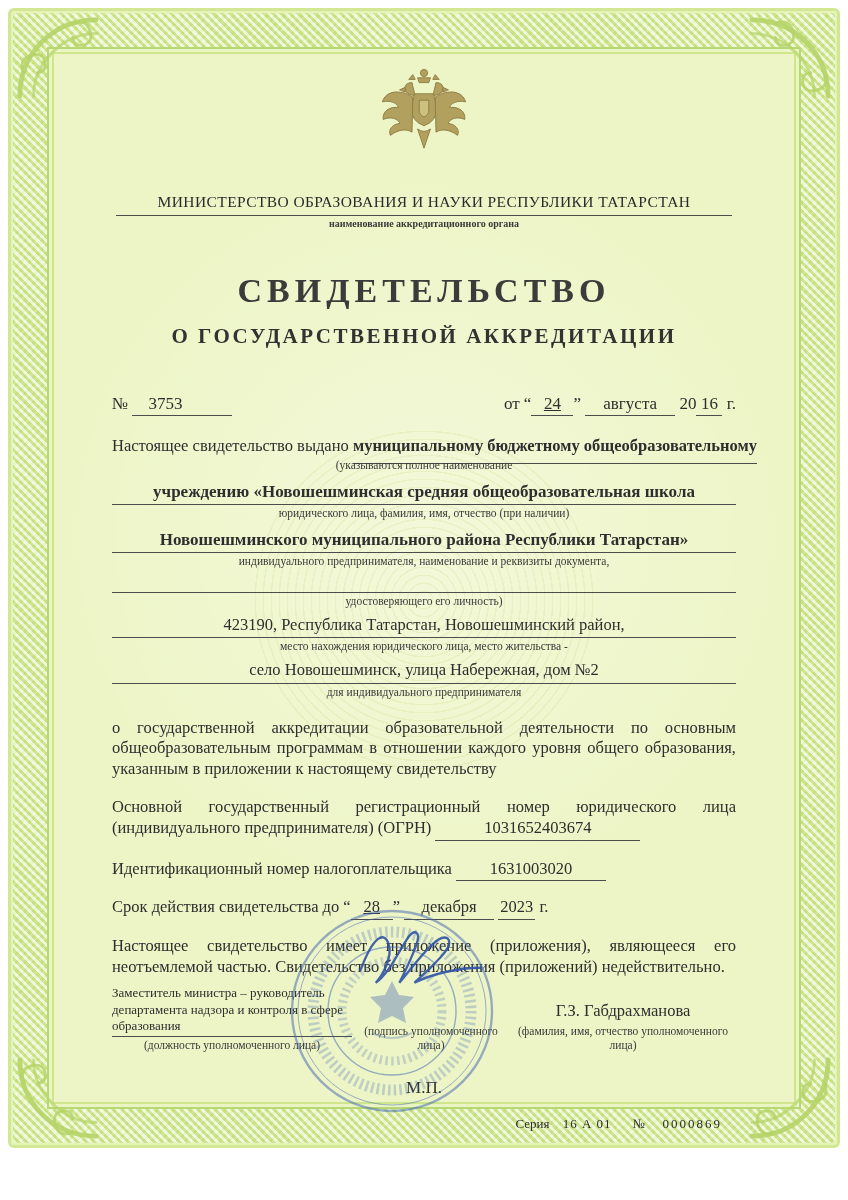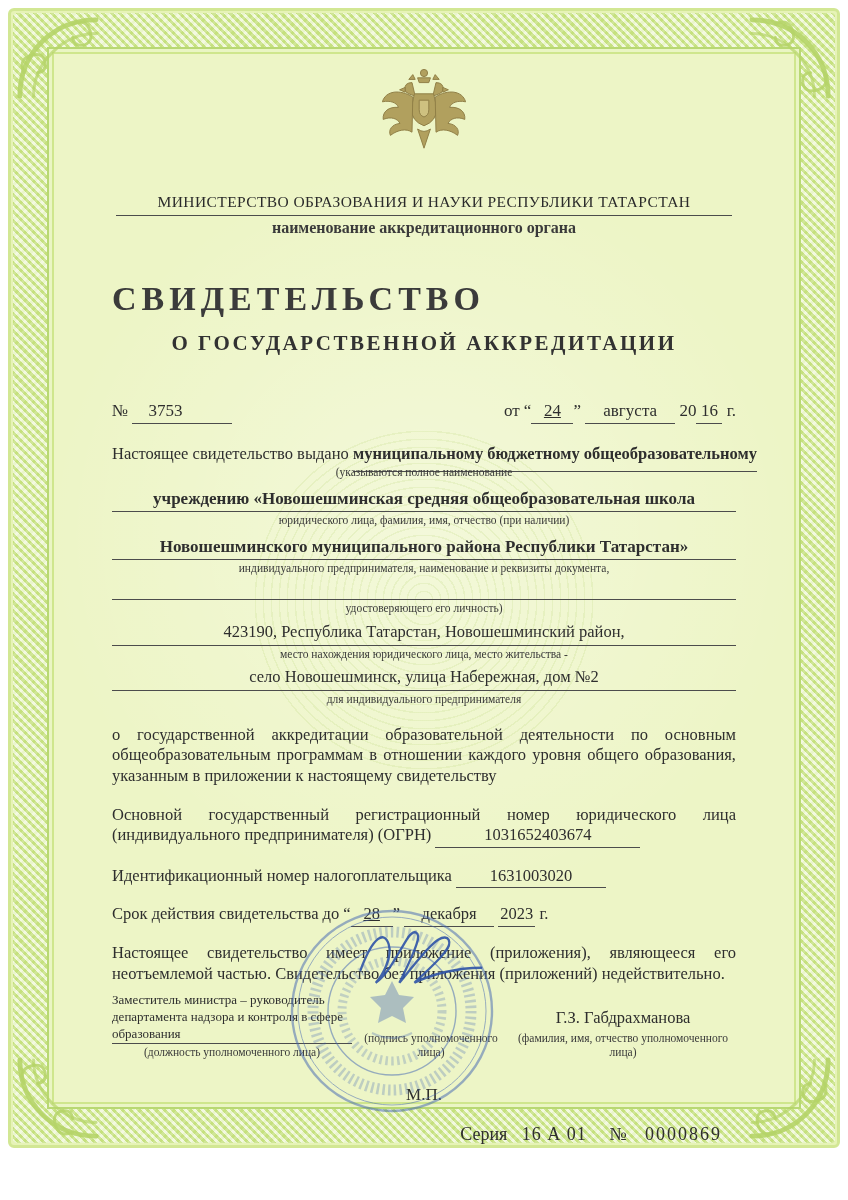--- a/index.html
+++ b/index.html
@@ -44,23 +44,23 @@
   }
 
   
   .content { position:absolute; inset:48px; padding:0 64px; z-index:2; font-size:16.5px; line-height:1.25; }
 
   .emblem { width:96px; height:110px; margin:10px auto 0; }
 
   .ministry-wrap { margin:24px 4px 0; border-bottom:1.4px solid #4c4c4c; padding-bottom:4px; }
   .ministry { text-align:center; font-size:15.5px; letter-spacing:.4px; color:#2b2b2b; }
   .cap { font-size:11.5px; line-height:1.2; text-align:center; color:#3a3a3a; margin-top:2px; }
-  .cap-b { font-weight:700; font-size:16px; }
-
-  .title { margin-top:40px; font-weight:700; font-size:34px; letter-spacing:5px; color:#3b3b3b; }
+  .cap-b { font-weight:700; font-size:10px; }
+
+  .title { margin-top:40px; text-align:center; font-weight:700; font-size:34px; letter-spacing:5px; color:#3b3b3b; }
   .subtitle { margin-top:10px; text-align:center; font-weight:700; font-size:21px; letter-spacing:2.5px; color:#323232; }
 
   .num-row { margin-top:44px; display:flex; justify-content:space-between; font-size:17px; }
   .fill { display:inline-block; border-bottom:1px solid #4c4c4c; text-align:center; padding:0 6px 1px; }
   .num-fill { min-width:100px; text-align:left; padding-left:16px; }
   .day-fill { min-width:42px;text-decoration:underline; }
   .month-fill { min-width:90px; }
   .year-fill { min-width:26px; padding:0 2px 1px; }
 
   .lead-para { margin-top:20px; white-space:nowrap; }
@@ -80,21 +80,21 @@
   .appendix { margin-top:16px; }
 
   .sig-row { margin-top:8px; display:flex; justify-content:space-between; }
   .sig-left { width:240px; font-size:13px; line-height:1.28; }
   .sig-mid { width:150px; display:flex; flex-direction:column; justify-content:flex-end;align-items:flex-end; }
   .sig-right { width:226px; display:flex; flex-direction:column; justify-content:flex-end; text-align:center; }
   .sig-line { border-bottom:1px solid #4c4c4c; height:2px; }
   .sig-name { font-size:16.5px; margin-bottom:2px; }
 
   .mp { margin-top:24px; text-align:center; font-size:17px; }
-  .series-row { margin-top:18px; text-align:right; font-size:18px; padding-right:14px; }
+  .series-row { margin-top:18px; text-align:right; font-size:13px; padding-right:14px; }
   .series-val { margin:0 18px 0 10px; letter-spacing:1px; }
   .series-num { margin-left:14px; letter-spacing:2px; }
 
   .stamp { position:absolute; left:286px; top:905px; width:212px; height:212px; z-index:3; opacity:.5; }
   .signature-ink { position:absolute; left:352px; top:918px; width:140px; height:80px; z-index:4; opacity:.9; }
 </style>
 </head>
 <body>
 
 <div class="page">

